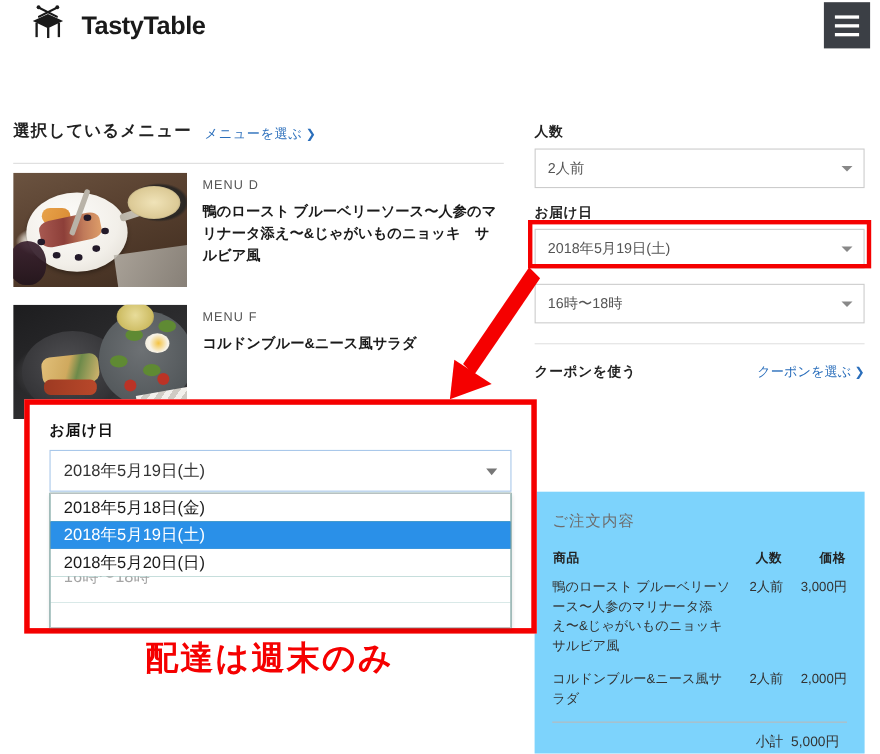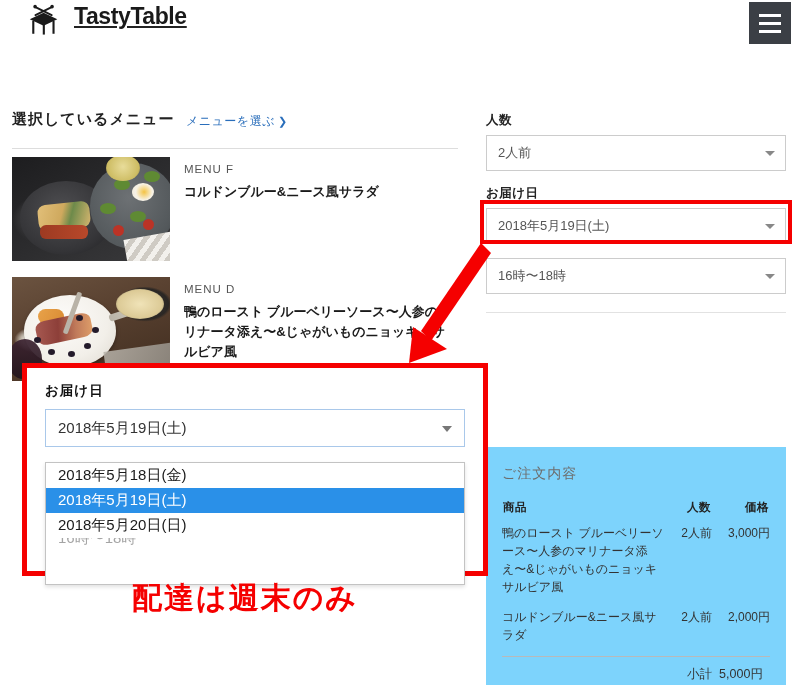--- a/index.html
+++ b/index.html
@@ -8,21 +8,21 @@
     width: 800px; height: 685px;
     overflow: hidden;
     background: #ffffff;
     font-family: "Liberation Sans", "DejaVu Sans", sans-serif;
     color: #222;
   }
   #page { position: relative; width: 800px; height: 685px; background:#fff; }
 
   
   .header { position: absolute; left:0; top:0; width:800px; height:46px; }
-  .logo-wrap { position:absolute; left:26px; top:3px; display:flex; align-items:flex-start; gap:8px;text-decoration:underline; }
+  .logo-wrap { position:absolute; left:26px; top:3px; display:flex; align-items:flex-end; gap:8px; }
   .logo-mark { width:40px; height:34px; }
   .logo-text { font-size:23px; font-weight:bold; letter-spacing:-0.4px; color:#1a1a1a; }
   .hamburger {
     position:absolute; right:9px; top:2px; width:42px; height:42px;
     background:#3b3f45; display:flex; flex-direction:column;
     align-items:center; justify-content:center; gap:5px;
   }
   .hamburger span { display:block; width:22px; height:3px; background:#fff; }
 
   
@@ -156,21 +156,21 @@
     position:relative; height:38px; border:1px solid #a9c8ea; background:#fff;
     display:flex; align-items:center; padding:0 30px 0 12px;
     font-size:15px; color:#333;
   }
   .callout-select .caret2 {
     position:absolute; right:12px; top:50%; margin-top:-2px;
     width:0; height:0; border-left:5px solid transparent; border-right:5px solid transparent;
     border-top:6px solid #777;
   }
   .dropdown {
-    position:relative; margin-top:15px; border:1px solid #c3c3c3; background:#0f766e;
+    position:relative; margin-top:1px; border:1px solid #c3c3c3; background:#0f766e;
     box-shadow:0 2px 4px rgba(0,0,0,.12);
   }
   .dd-opt {
     height:25px; display:flex; align-items:center; padding-left:12px;
     font-size:15px; color:#1a1a1a; background:#fff;
   }
   .dd-opt.selected { background:#2a90e8; color:#ffffff; }
   .dd-ghost { height:24px; overflow:hidden; position:relative; background:#fff; }
   .dd-ghost .ghost-text {
     position:absolute; left:12px; top:-9px; font-size:15px; color:#5a5a5a; opacity:.55;
@@ -214,44 +214,20 @@
 
 
   <div class="left-col">
     <div class="sel-head">
       <span class="sel-head-title">選択しているメニュー</span>
       <a class="sel-head-link" href="#">
         <span>メニューを選ぶ</span><span class="chev">❯</span>
       </a>
     </div>
     <div class="hr-light"></div>
-
-    <div class="menu-row">
-      <div class="thumb">
-        <div class="photo ph2">
-          <div class="bowlA"></div>
-          <div class="cutlet"></div>
-          <div class="sauce"></div>
-          <div class="saladbowl"></div>
-          <div class="leaf" style="right:10px;top:14px"></div>
-          <div class="leaf" style="right:40px;top:22px"></div>
-          <div class="leaf" style="right:24px;top:54px"></div>
-          <div class="leaf" style="right:54px;top:46px"></div>
-          <div class="egg"></div>
-          <div class="tomato" style="right:46px;top:68px"></div>
-          <div class="tomato" style="right:16px;top:62px"></div>
-          <div class="dressing"></div>
-          <div class="napkin"></div>
-        </div>
-      </div>
-      <div class="menu-meta">
-        <div class="menu-code">MENU F</div>
-        <div class="menu-name">コルドンブルー&amp;ニース風サラダ</div>
-      </div>
-    </div>
 
     <div class="menu-row">
       <div class="thumb">
         <div class="photo ph1">
           <div class="plate"></div>
           <div class="carrot"></div>
           <div class="duck"></div>
           <div class="berry" style="left:22px;top:60px"></div>
           <div class="berry" style="left:36px;top:72px"></div>
           <div class="berry" style="left:56px;top:74px"></div>
@@ -263,20 +239,44 @@
           <div class="gnocchi"></div>
           <div class="glass"></div>
           <div class="cloth"></div>
         </div>
       </div>
       <div class="menu-meta">
         <div class="menu-code">MENU D</div>
         <div class="menu-name">鴨のロースト ブルーベリーソース〜人参のマリナータ添え〜&amp;じゃがいものニョッキ　サルビア風</div>
       </div>
     </div>
+
+    <div class="menu-row">
+      <div class="thumb">
+        <div class="photo ph2">
+          <div class="bowlA"></div>
+          <div class="cutlet"></div>
+          <div class="sauce"></div>
+          <div class="saladbowl"></div>
+          <div class="leaf" style="right:10px;top:14px"></div>
+          <div class="leaf" style="right:40px;top:22px"></div>
+          <div class="leaf" style="right:24px;top:54px"></div>
+          <div class="leaf" style="right:54px;top:46px"></div>
+          <div class="egg"></div>
+          <div class="tomato" style="right:46px;top:68px"></div>
+          <div class="tomato" style="right:16px;top:62px"></div>
+          <div class="dressing"></div>
+          <div class="napkin"></div>
+        </div>
+      </div>
+      <div class="menu-meta">
+        <div class="menu-code">MENU F</div>
+        <div class="menu-name">コルドンブルー&amp;ニース風サラダ</div>
+      </div>
+    </div>
   </div>
 
   <div class="right-col">
 
     <div class="field-block">
       <div class="field-label">人数</div>
       <div class="select-box">
         <span>2人前</span>
         <span class="caret"></span>
       </div>
@@ -292,20 +292,26 @@
 
     <div class="field-block">
       <div class="select-box">
         <span>16時〜18時</span>
         <span class="caret"></span>
       </div>
     </div>
 
     <div class="divider"></div>
 
+    <div class="coupon-row">
+      <span class="coupon-label">クーポンを使う</span>
+      <a class="coupon-link" href="#">
+        <span>クーポンを選ぶ</span><span class="chev">❯</span>
+      </a>
+    </div>
   </div>
 
   <div class="order-panel">
     <div class="order-title">ご注文内容</div>
     <table class="order-table">
       <thead>
         <tr>
           <th>商品</th>
           <th class="c-qty">人数</th>
           <th class="c-price">価格</th>

